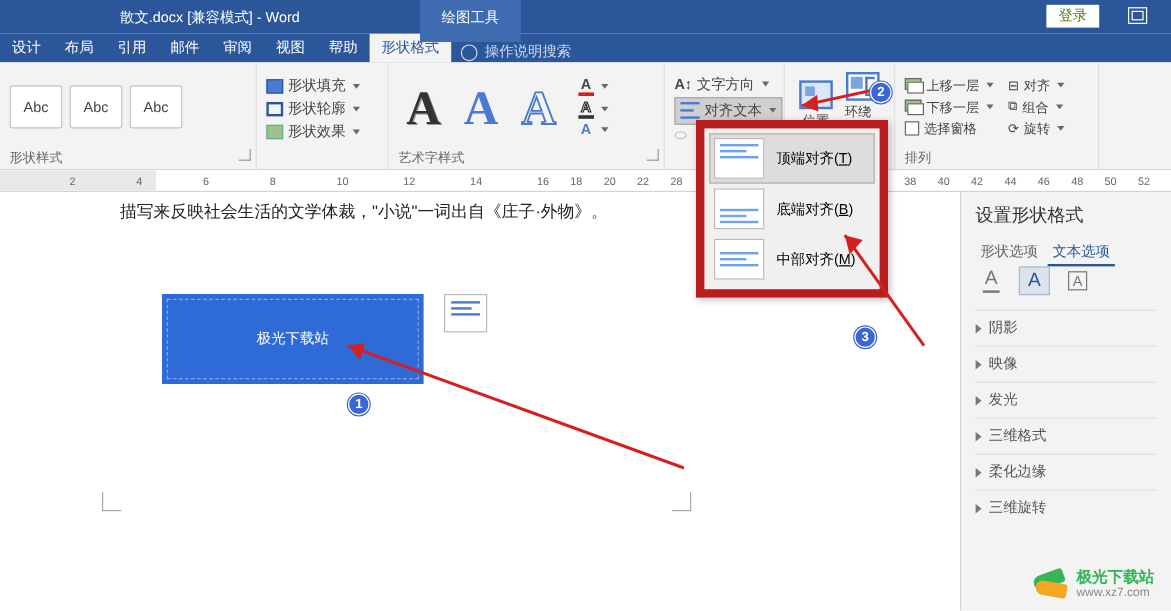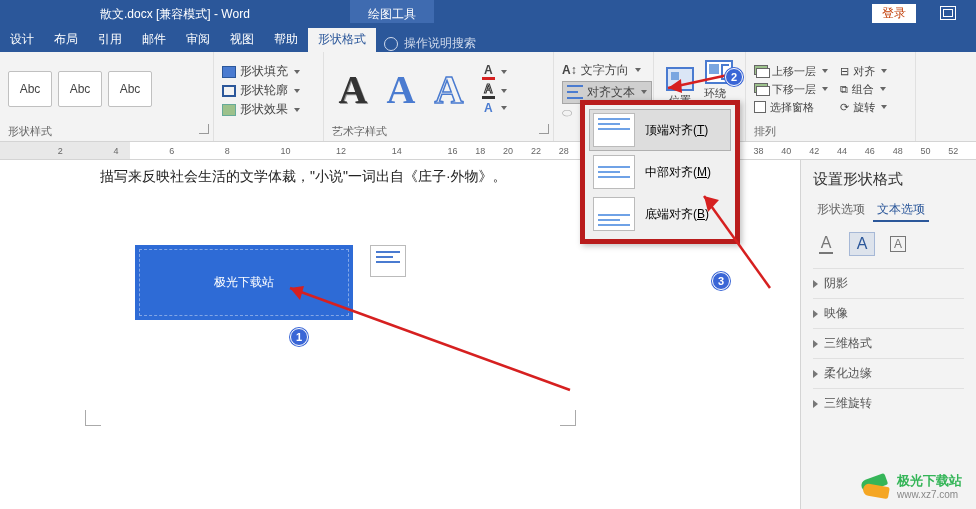--- a/index.html
+++ b/index.html
@@ -1,21 +1,21 @@
 <!DOCTYPE html>
 <html><head>
 <meta charset="utf-8">
 <style>
 * { margin: 0; padding: 0; box-sizing: border-box; font-family: "Microsoft YaHei", "Segoe UI", sans-serif; }
 body { width: 976px; height: 509px; overflow: hidden; background: #fff; position: relative; }
 
 .titlebar { height: 28px; background: #2b579a; display: flex; align-items: center; color: #fff; font-size: 12px; position: relative; }
 .titlebar .title { position: absolute; left: 100px; }
-.titlebar .drawtool { position: absolute; left: 350px; top: 0; height: 23px; background: #3f6bb0; padding: 0 18px; line-height: 28px; color: #fff; }
-.titlebar .login { position: absolute; right: 60px; top: 4px; background: #fff; color: #c2410c; padding: 1px 10px; font-size: 12px; }
+.titlebar .drawtool { position: absolute; left: 350px; top: 0; height: 35px; background: #3f6bb0; padding: 0 18px; line-height: 28px; color: #fff; }
+.titlebar .login { position: absolute; right: 60px; top: 4px; background: #fff; color: #4d7c0f; padding: 1px 10px; font-size: 12px; }
 .titlebar .winbtn { position: absolute; right: 20px; top: 6px; width: 16px; height: 14px; border: 1px solid #fff; display:flex;align-items:center;justify-content:center; }
 .titlebar .winbtn::before{content:"";width:8px;height:6px;border:1px solid #fff;}
 
 .tabbar { height: 24px; background: #2b579a; display: flex; align-items: flex-end; font-size: 12px; color: #fff; }
 .tabbar .tab { padding: 4px 10px; cursor: pointer; }
 .tabbar .tab.active { background: #f3f3f3; color: #2b579a; }
 .tabbar .tellme { display: flex; align-items: center; padding: 0 8px; color: #cfd9eb; }
 .tabbar .bulb { width: 14px; height: 14px; border-radius: 50%; border: 1.5px solid #cfd9eb; margin-right: 6px; position:relative; }
 
 .ribbon { height: 90px; background: #f3f3f3; border-bottom: 1px solid #d4d4d4; display: flex; font-size: 12px; color: #444; }
@@ -61,33 +61,33 @@
 .blue-shape { position:absolute; left:135px; top:85px; width:218px; height:75px; background:#2e6bd6; color:#fff; display:flex; align-items:center; justify-content:center; font-size:12px; }
 .blue-shape::after { content:""; position:absolute; left:4px; right:4px; top:4px; bottom:4px; border:1px dashed rgba(255,255,255,0.4); }
 .txt-icon { position:absolute; left:370px; top:85px; width:36px; height:32px; border:1px solid #bbb; background:#fff; display:flex; flex-direction:column; gap:3px; padding:5px;}
 .txt-icon span{height:2px;background:#4a7bd0;}
 .txt-icon span:nth-child(2){width:70%;}
 
 .crop-mark { position:absolute; width:16px; height:16px; border-left:1.5px solid #aaa; border-top:1.5px solid #aaa; }
 .crop-bl { left:85px; top:250px; transform: rotate(-90deg); }
 .crop-br { left:560px; top:250px; transform: rotate(180deg); }
 
-.align-menu { position:absolute; left:580px; top:100px; width:160px; background:#f0f0f0; border:5px solid #b91c1c; box-shadow: 2px 2px 6px rgba(0,0,0,0.25); padding:4px; font-size:12px; z-index:10;}
+.align-menu { position:absolute; left:580px; top:100px; width:160px; background:#f0f0f0; border:7px solid #b91c1c; box-shadow: 2px 2px 6px rgba(0,0,0,0.25); padding:4px; font-size:12px; z-index:10;}
 .align-menu .item { display:flex; align-items:center; gap:10px; padding:4px; }
 .align-menu .item.hover { background:#ddd; border:1px solid #b0b0b0; padding:3px; }
 .align-menu .thumb { width:42px; height:34px; border:1px solid #bbb; background:#fff; display:flex; flex-direction:column; padding:4px; gap:3px; }
 .align-menu .thumb.mid { justify-content:center; }
 .align-menu .thumb.bot { justify-content:flex-end; }
 .align-menu .thumb span { height:2px; background:#6fa2e6; }
 .align-menu .thumb span:nth-child(2){ width:70%; }
 .align-menu .lbl .u { text-decoration: underline; }
 
 .side-pane { position:absolute; right:0; top:160px; width:176px; bottom:0; background:#f3f3f3; border-left:1px solid #d4d4d4; padding:10px 12px; font-size:12px; }
 .side-pane h3 { font-size:15px; font-weight:normal; color:#333; margin-bottom:10px; }
-.side-pane .tabs { display:flex; gap:4px; margin-bottom:10px; font-size:12px; color:#666; }
+.side-pane .tabs { display:flex; gap:4px; font-size:12px; color:#666; }
 .side-pane .tabs .t { padding:2px 4px; }
 .side-pane .tabs .t.active { color:#2b579a; border-bottom:2px solid #2b579a; }
 .side-pane .modes { display:flex; gap:10px; margin-bottom:12px; }
 .side-pane .modes .m { width:26px; height:24px; border:1px solid transparent; display:flex; align-items:center; justify-content:center; font-family:"Times New Roman";font-size:16px; color:#777;}
 .side-pane .modes .m.active { background:#dde3ec; border:1px solid #a6b8d6; color:#2b579a;}
 .side-pane .modes .m .uline { border-bottom:2px solid currentColor; padding:0 2px;}
 .side-pane .acc { padding:6px 0; border-top:1px solid #e0e0e0; color:#555; display:flex; align-items:center; gap:6px;}
 .side-pane .acc .chev { display:inline-block; width:0;height:0;border-top:4px solid transparent;border-bottom:4px solid transparent;border-left:5px solid #777;}
 
 .watermark { position:absolute; right:14px; bottom:8px; display:flex; align-items:center; gap:6px; font-size:11px; color:#666; z-index:20;}
@@ -332,34 +332,34 @@
 <div class="align-menu">
   <div class="item hover">
     <div class="thumb">
         <span></span>
         <span></span>
         <span></span>
       </div>
     <div class="lbl"><span>顶端对齐(</span><span class="u">T</span><span>)</span></div>
   </div>
   <div class="item">
+    <div class="thumb bot">
+        <span></span>
+        <span></span>
+        <span></span>
+      </div>
+    <div class="lbl"><span>底端对齐(</span><span class="u">B</span><span>)</span></div>
+  </div>
+  <div class="item">
     <div class="thumb mid">
         <span></span>
         <span></span>
         <span></span>
       </div>
     <div class="lbl"><span>中部对齐(</span><span class="u">M</span><span>)</span></div>
-  </div>
-  <div class="item">
-    <div class="thumb bot">
-        <span></span>
-        <span></span>
-        <span></span>
-      </div>
-    <div class="lbl"><span>底端对齐(</span><span class="u">B</span><span>)</span></div>
   </div>
 </div>
 
 <div class="side-pane">
   <h3>设置形状格式</h3>
   <div class="tabs">
     <div class="t">形状选项</div>
     <div class="t active">文本选项</div>
   </div>
   <div class="modes">
@@ -373,20 +373,24 @@
         <span style="border:1px solid #777;padding:0 3px;font-size:12px">A</span>
       </div>
   </div>
   <div class="acc">
       <span class="chev"></span>
       <span>阴影</span>
     </div>
   <div class="acc">
       <span class="chev"></span>
       <span>映像</span>
+    </div>
+  <div class="acc">
+      <span class="chev"></span>
+      <span>发光</span>
     </div>
   <div class="acc">
       <span class="chev"></span>
       <span>三维格式</span>
     </div>
   <div class="acc">
       <span class="chev"></span>
       <span>柔化边缘</span>
     </div>
   <div class="acc">

